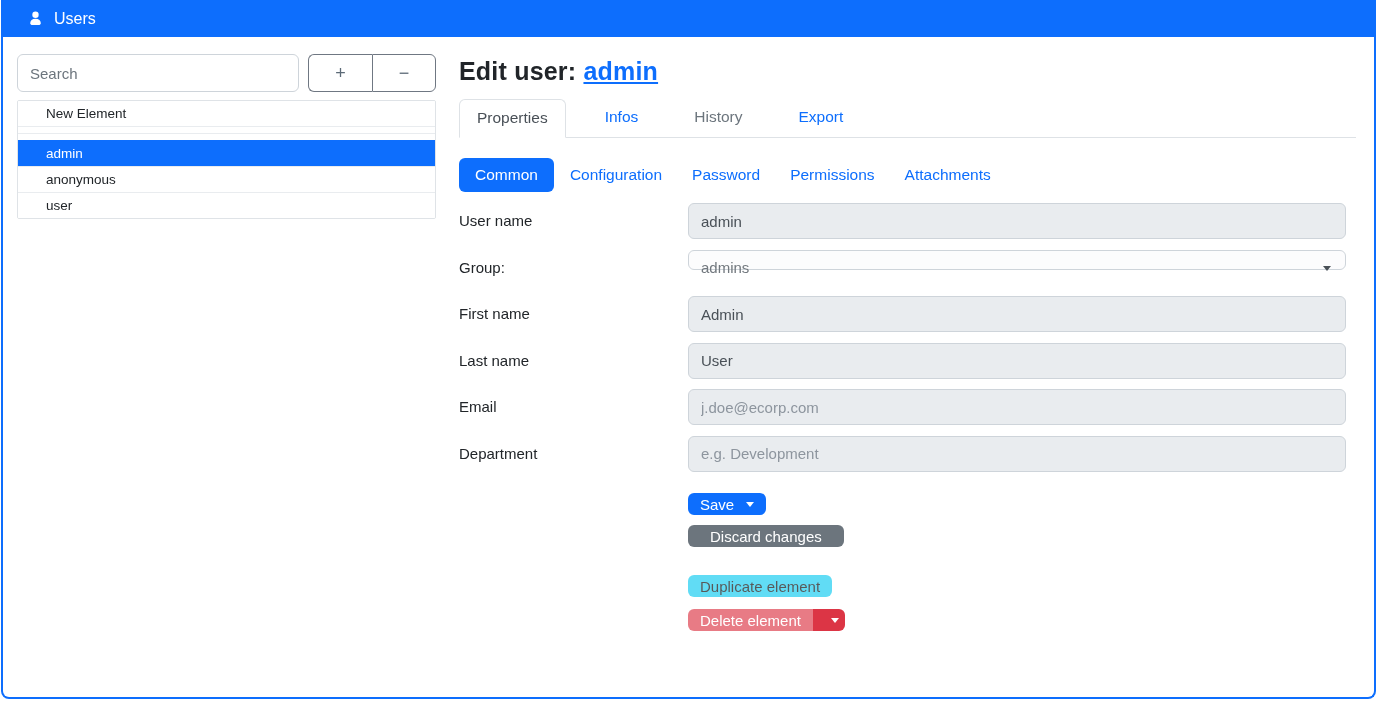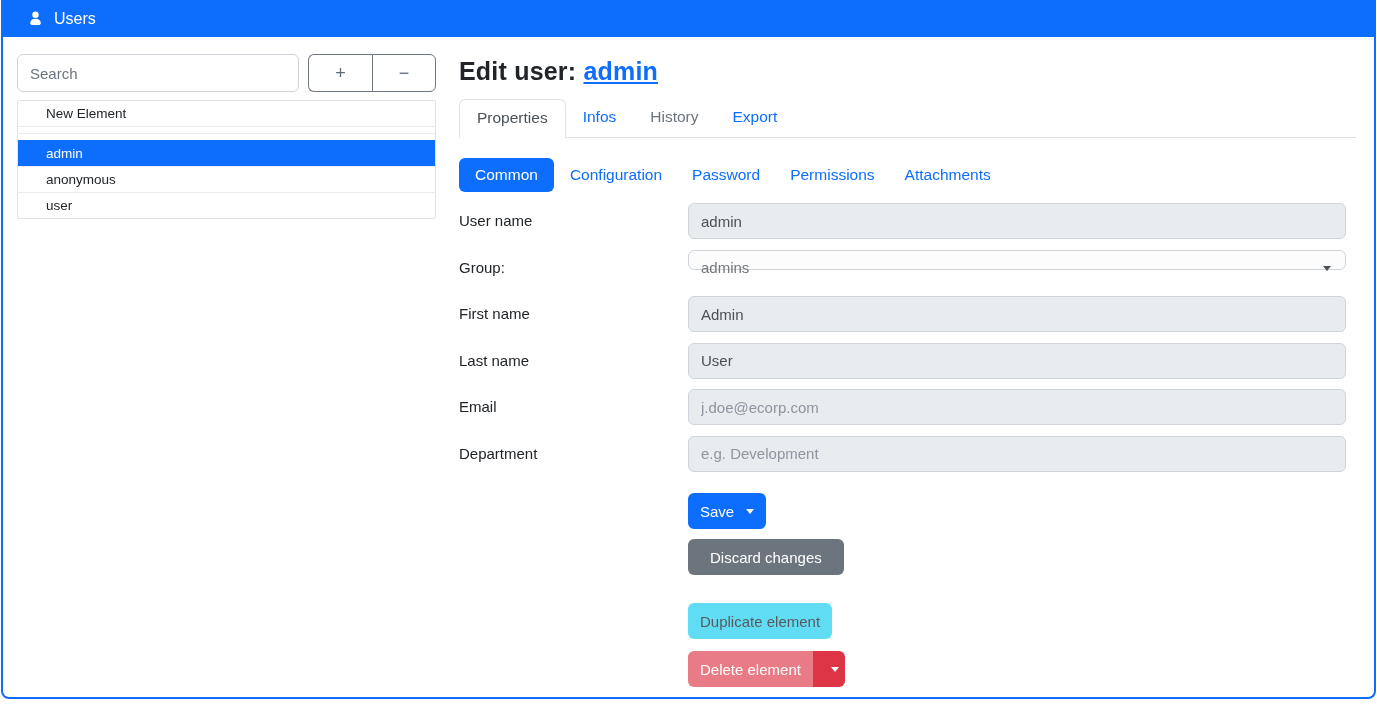--- a/index.html
+++ b/index.html
@@ -77,20 +77,21 @@
   .list-group li.selected { background: #0d6efd; color: #fff; border-top-color: #0d6efd; }
   
   .main { flex: 1 1 auto; padding: 20px 18px 0 23px; }
   .page-title { font-size: 25px; font-weight: 700; letter-spacing: 0.2px; }
   .page-title a { color: #0d6efd; text-decoration: underline; cursor: pointer; }
   
   .tabs {
     display: flex;
     margin-top: 13px;
     border-bottom: 1px solid #dee2e6;
+    gap: 22px;
   }
   .tabs a {
     display: block;
     padding: 9px 17px 10px;
     font-size: 15.5px;
     text-decoration: none;
     margin-bottom: -1px;
     cursor: pointer;
   }
   .tabs a.active {
@@ -159,21 +160,21 @@
     border-left: 4.5px solid transparent;
     border-right: 4.5px solid transparent;
     border-top: 5px solid #495057;
   }
   .select-caret { position: absolute; right: 14px; top: 15px; }
   
   .actions { margin-left: 229px; }
   .btn {
     display: inline-flex;
     align-items: center;
-    height: 36px;
+    height: 22px;
     border: none;
     border-radius: 6px;
     padding: 0 12px;
     font-size: 15px;
     font-family: "Liberation Sans", sans-serif;
     cursor: pointer;
     color: #fff;
   }
   .btn .caret { border-top-color: #fff; margin-left: 12px; }
   .btn-save { background: #0d6efd; margin-top: 11px; }

